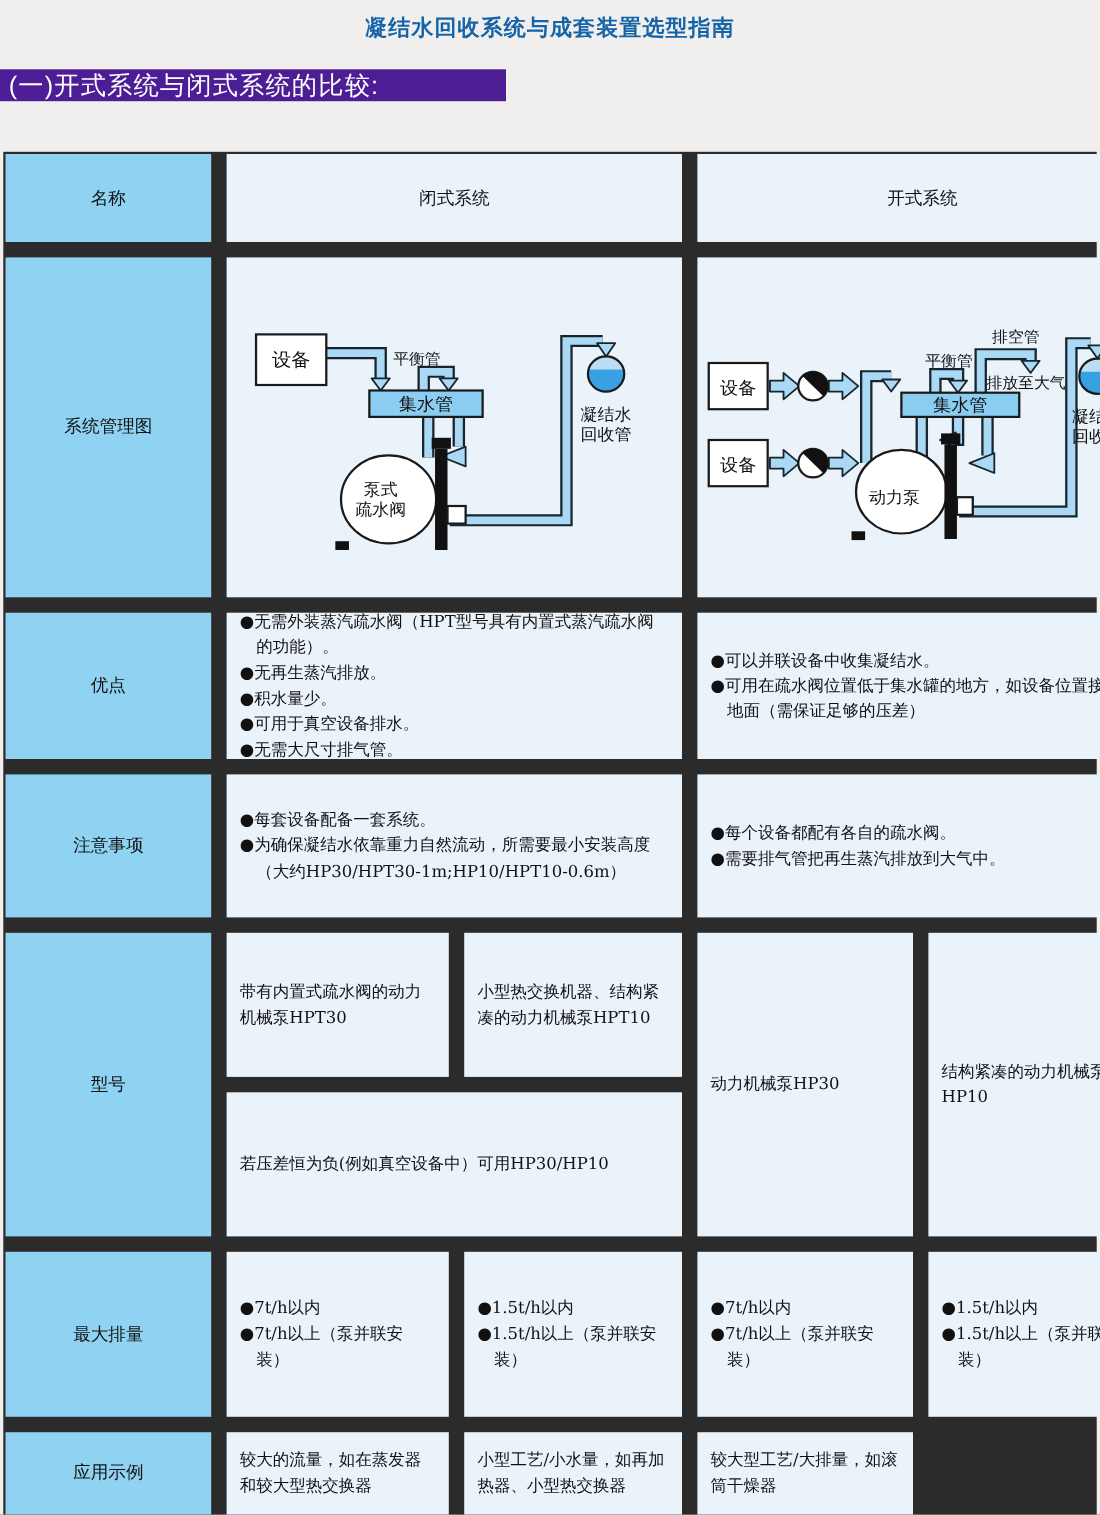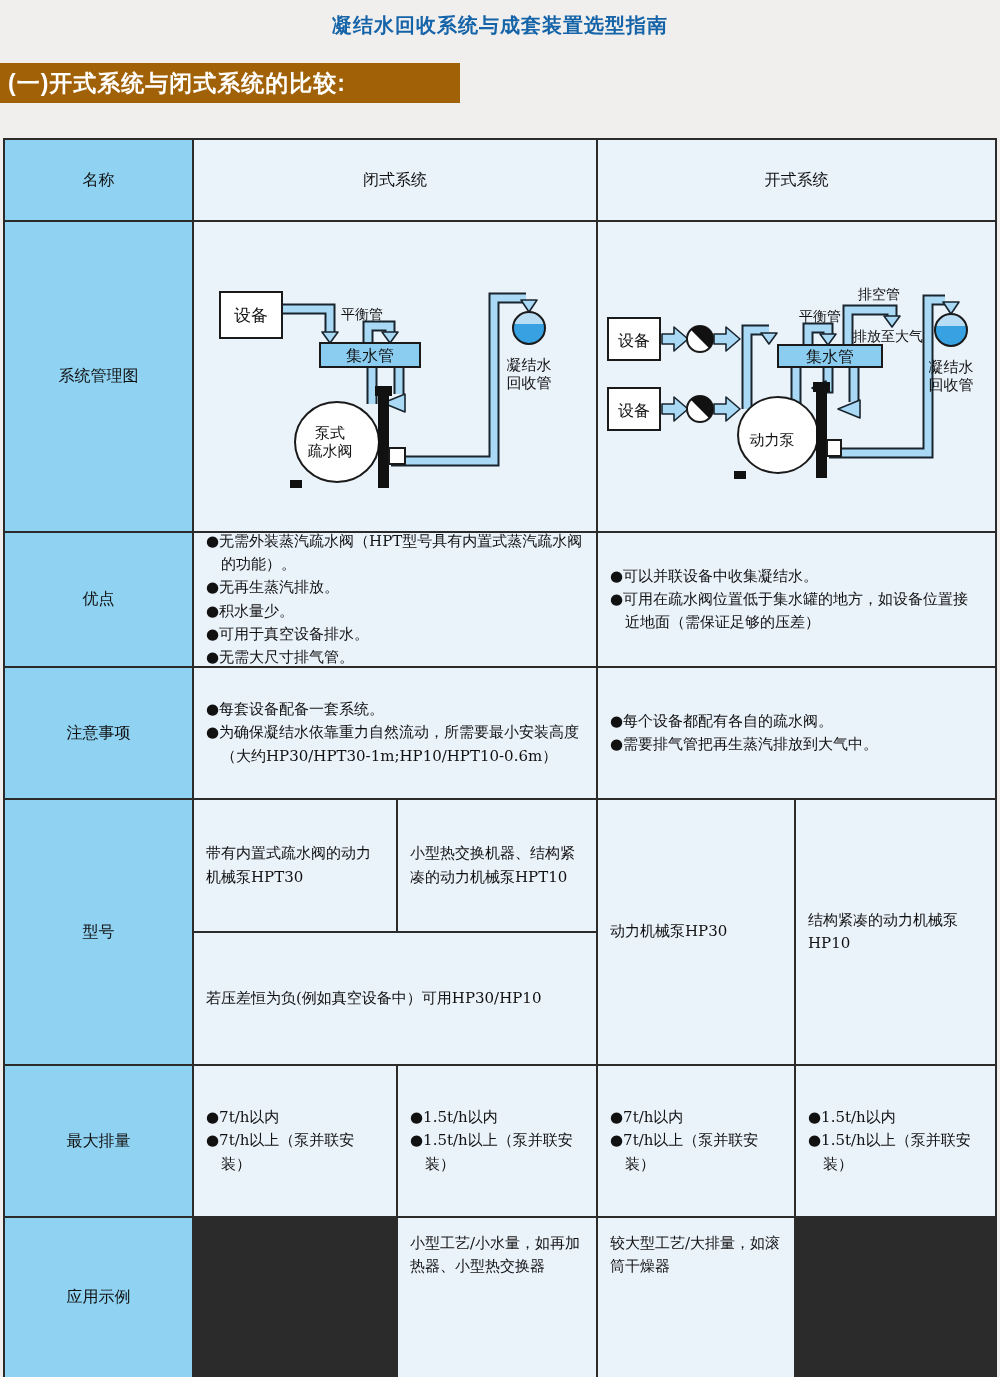--- a/index.html
+++ b/index.html
@@ -9,34 +9,34 @@
     font-family:"DejaVu Serif","Liberation Serif",serif;
     color:#111;
   }
   
   .page-title{
     position:absolute;top:12px;left:0;width:1000px;text-align:center;
     font-family:"Liberation Sans","DejaVu Sans",sans-serif;
     font-weight:bold;font-size:20px;color:#1563a8;letter-spacing:1px;
   }
   .section-banner{
-    position:absolute;top:63px;left:0;width:460px;height:40px;
-    background:#a16207;color:#ffffff;display:flex;align-items:center;
+    position:absolute;top:63px;left:0;width:460px;height:29px;
+    background:#4c1d95;color:#ffffff;display:flex;align-items:center;
     font-family:"Liberation Sans","DejaVu Sans",sans-serif;
-    font-weight:bold;font-size:23px;padding-left:8px;box-sizing:border-box;
+    font-weight:normal;font-size:23px;padding-left:8px;box-sizing:border-box;
     letter-spacing:1px;
   }
   
   .cmp-table{
     position:absolute;left:3px;top:138px;width:994px;height:1239px;
     box-sizing:border-box;
     display:grid;
     grid-template-columns:187px 202px 198px 196px 199px;
     grid-template-rows:80px 309px 133px 130px 131px 131px 150px auto;
-    gap:2px;
+    gap:14px;
     padding:2px 2px 0 2px;
     background:#2b2b2b;
   }
   .cell{
     background:#eaf2fa;
     box-sizing:border-box;
     font-size:15px;line-height:1.55;
     display:flex;flex-direction:column;justify-content:center;
     padding:8px 12px;
   }
@@ -227,16 +227,17 @@
   <div class="cell" style="grid-row:7;grid-column:4">
     <div class="li">●7t/h以内</div>
     <div class="li">●7t/h以上（泵并联安装）</div>
   </div>
   <div class="cell" style="grid-row:7;grid-column:5">
     <div class="li">●1.5t/h以内</div>
     <div class="li">●1.5t/h以上（泵并联安装）</div>
   </div>
 
   <div class="cell label" style="grid-row:8;grid-column:1">应用示例</div>
+  <div class="cell top" style="grid-row:8;grid-column:2">较大的流量，如在蒸发器和较大型热交换器</div>
   <div class="cell top" style="grid-row:8;grid-column:3">小型工艺/小水量，如再加热器、小型热交换器</div>
   <div class="cell top" style="grid-row:8;grid-column:4">较大型工艺/大排量，如滚筒干燥器</div>
 
 </div>
 
 </body></html>

